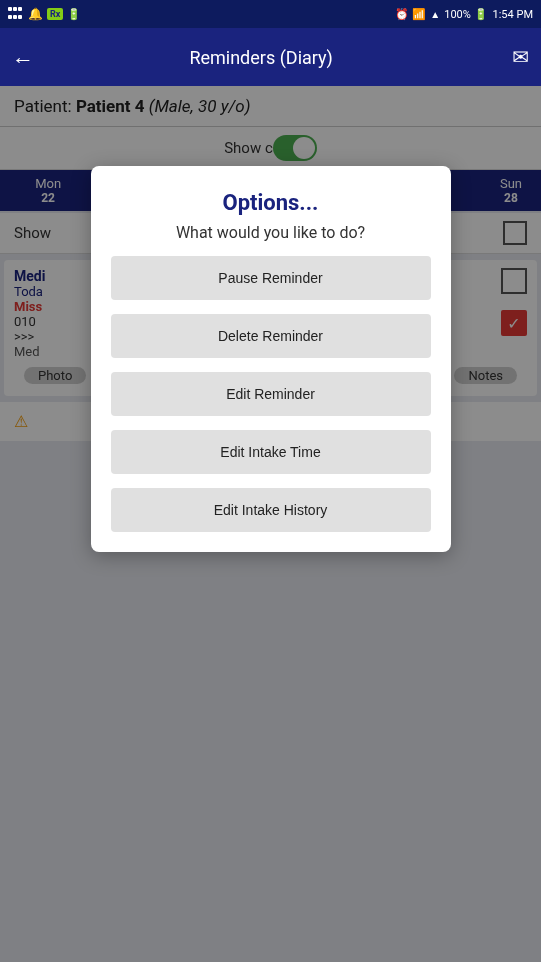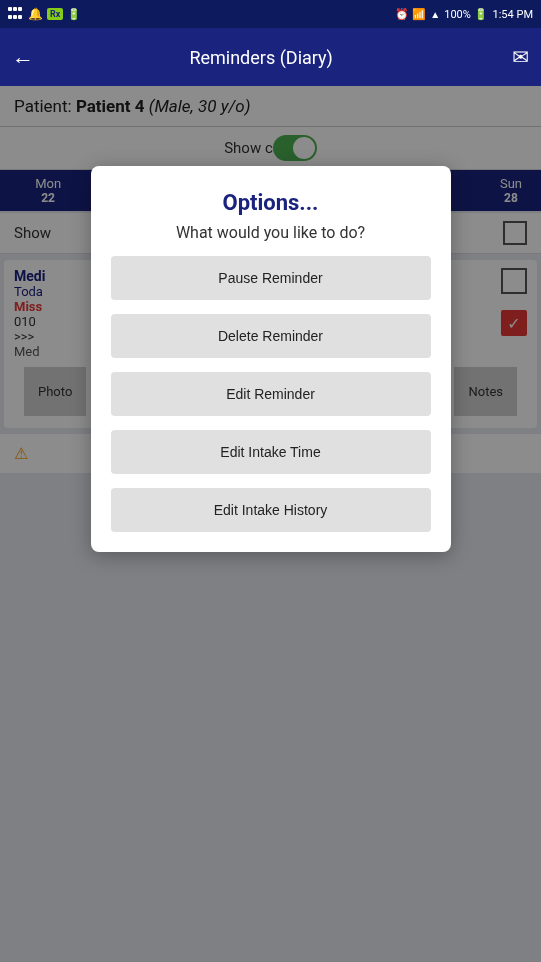--- a/index.html
+++ b/index.html
@@ -210,22 +210,22 @@
 
     
     .photo-notes-bar {
       display: flex;
       justify-content: space-between;
       padding: 4px 10px;
       margin-top: 4px;
     }
     .photo-btn, .notes-btn {
       background: #d0d0d0;
-      border-radius: 0;
-      padding: 17px 14px;
+      border-radius: 10px;
+      padding: 1px 14px;
       font-size: 13px;
       color: #333;
     }
 
     
     .bottom-warning {
       background: white;
       padding: 10px 14px;
       font-size: 13px;
       color: #888;

